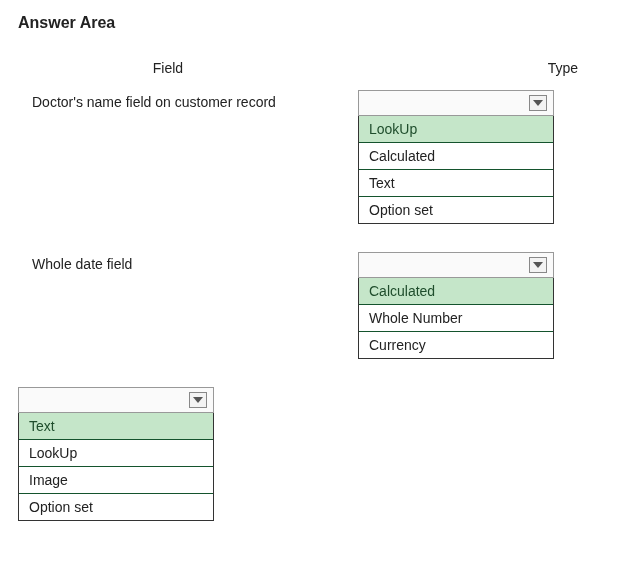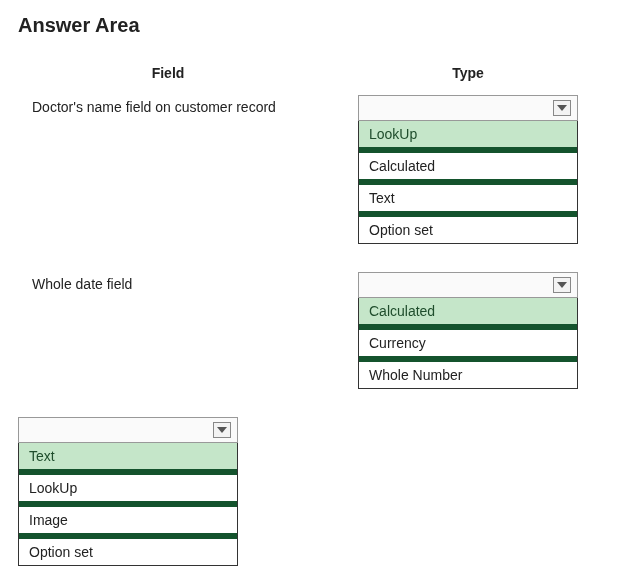--- a/index.html
+++ b/index.html
@@ -7,42 +7,42 @@
     font-family: Arial, Helvetica, sans-serif;
     font-size: 14px;
     color: #222;
     margin: 0;
     padding: 14px 18px;
     width: 641px;
     background: #fff;
   }
   .title {
     font-weight: bold;
-    font-size: 20px;
+    font-size: 16px;
     margin-bottom: 28px;
   }
   .columns-header {
     display: flex;
-    font-weight: bold;
+    font-weight: normal;
     margin-bottom: 14px;
   }
   .col-field   { width: 340px; text-align: center; padding-right: 40px; }
-  .col-type    { width: 220px; text-align: center; }
+  .col-type    { width: 220px; text-align: right; }
   .row {
     display: flex;
     align-items: flex-start;
     margin-bottom: 28px;
   }
   .row .field-label {
     width: 340px;
     padding-top: 4px;
     padding-left: 14px;
   }
   .row .type-block {
-    width: 220px;
+    width: 196px;
   }
   .dropdown-head {
     border: 1px solid #999;
     background: #fafafa;
     height: 26px;
     display: flex;
     align-items: center;
     justify-content: flex-end;
     padding: 0 6px;
   }
@@ -54,21 +54,21 @@
     align-items: center;
     justify-content: center;
     background: #f3f3f3;
   }
   .dropdown-head .caret svg { display:block; }
   .options {
     border: 1px solid #333;
     border-top: none;
   }
   .option {
-    border-top: 6px solid #14532d;
+    border-top: 1px solid #14532d;
     padding: 5px 10px;
     background: #fff;
   }
   .option:first-child { border-top: none; }
   .option.selected {
     background: #c5e6c9;
     color: #1f4d2c;
   }
 </style>
 </head>
@@ -105,22 +105,22 @@
       <div class="type-block">
         <div class="dropdown-head">
           <span class="caret">
             <svg width="10" height="6" viewBox="0 0 10 6">
               <polygon points="0,0 10,0 5,6" fill="#555"></polygon>
             </svg>
           </span>
         </div>
         <div class="options">
           <div class="option selected">Calculated</div>
+          <div class="option">Whole Number</div>
           <div class="option">Currency</div>
-          <div class="option">Whole Number</div>
         </div>
       </div>
     </div>
     <div class="row">
       <div class="type-block">
         <div class="dropdown-head">
           <span class="caret">
             <svg width="10" height="6" viewBox="0 0 10 6">
               <polygon points="0,0 10,0 5,6" fill="#555"></polygon>
             </svg>

